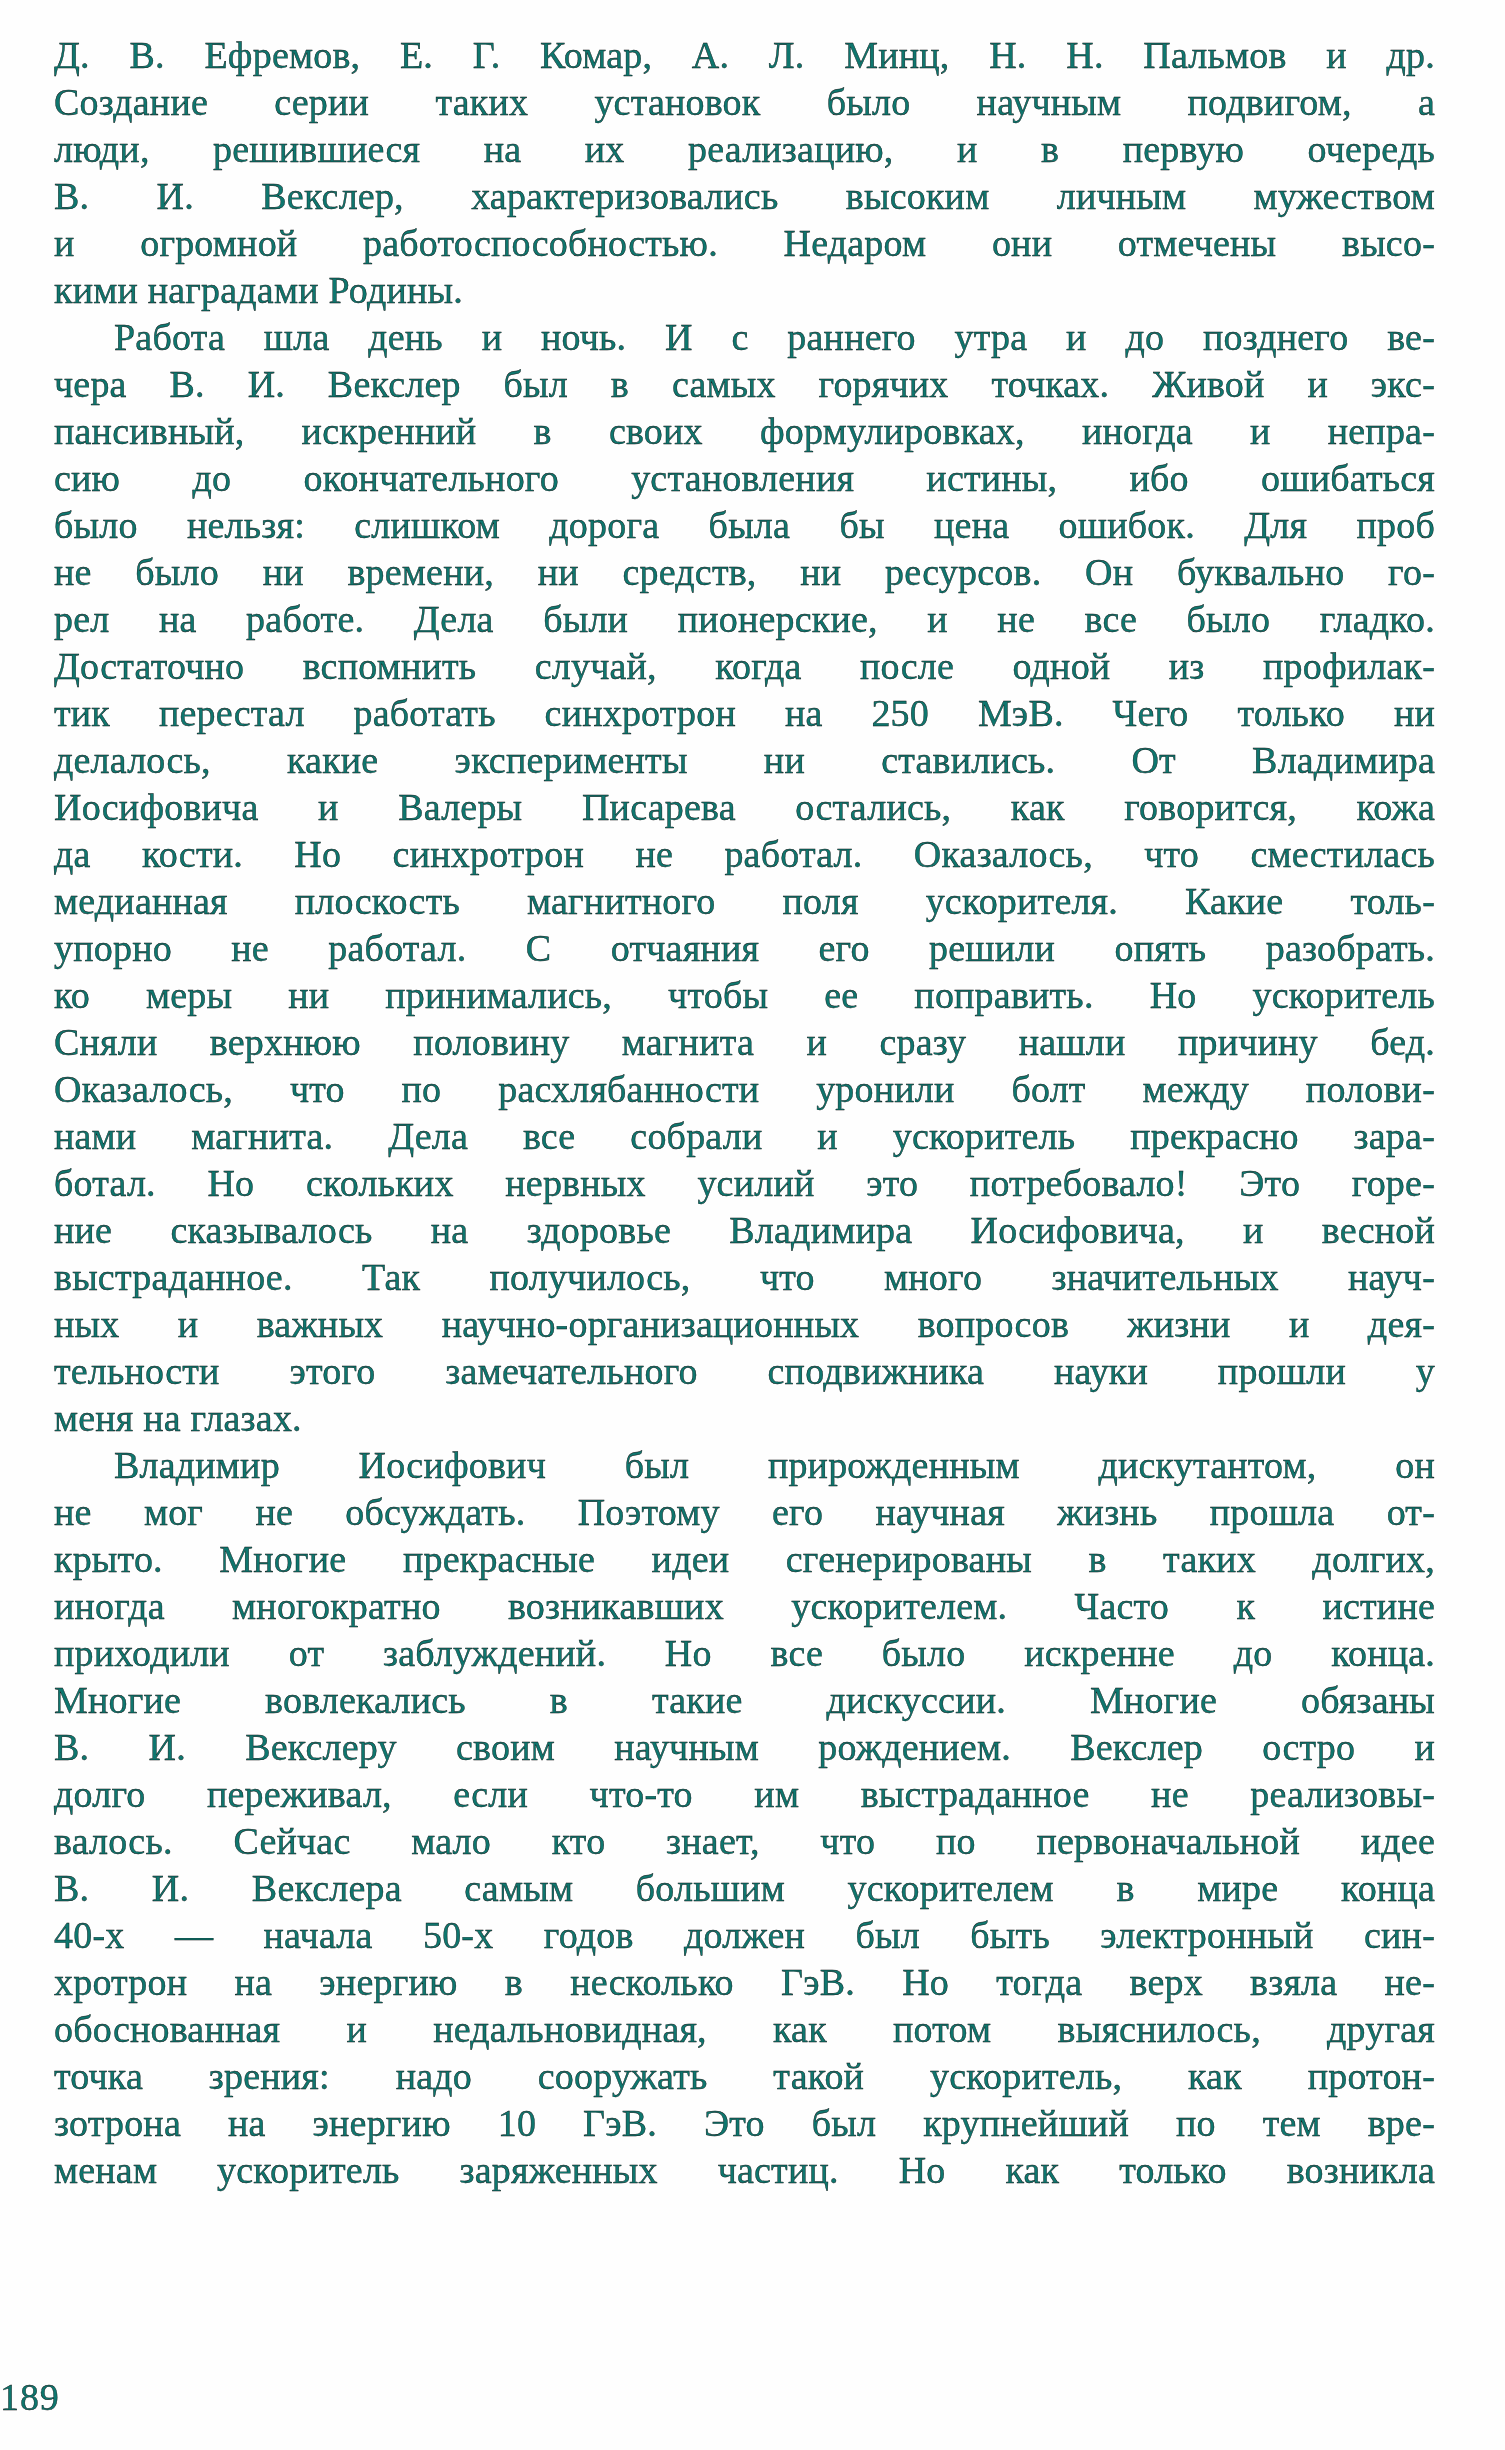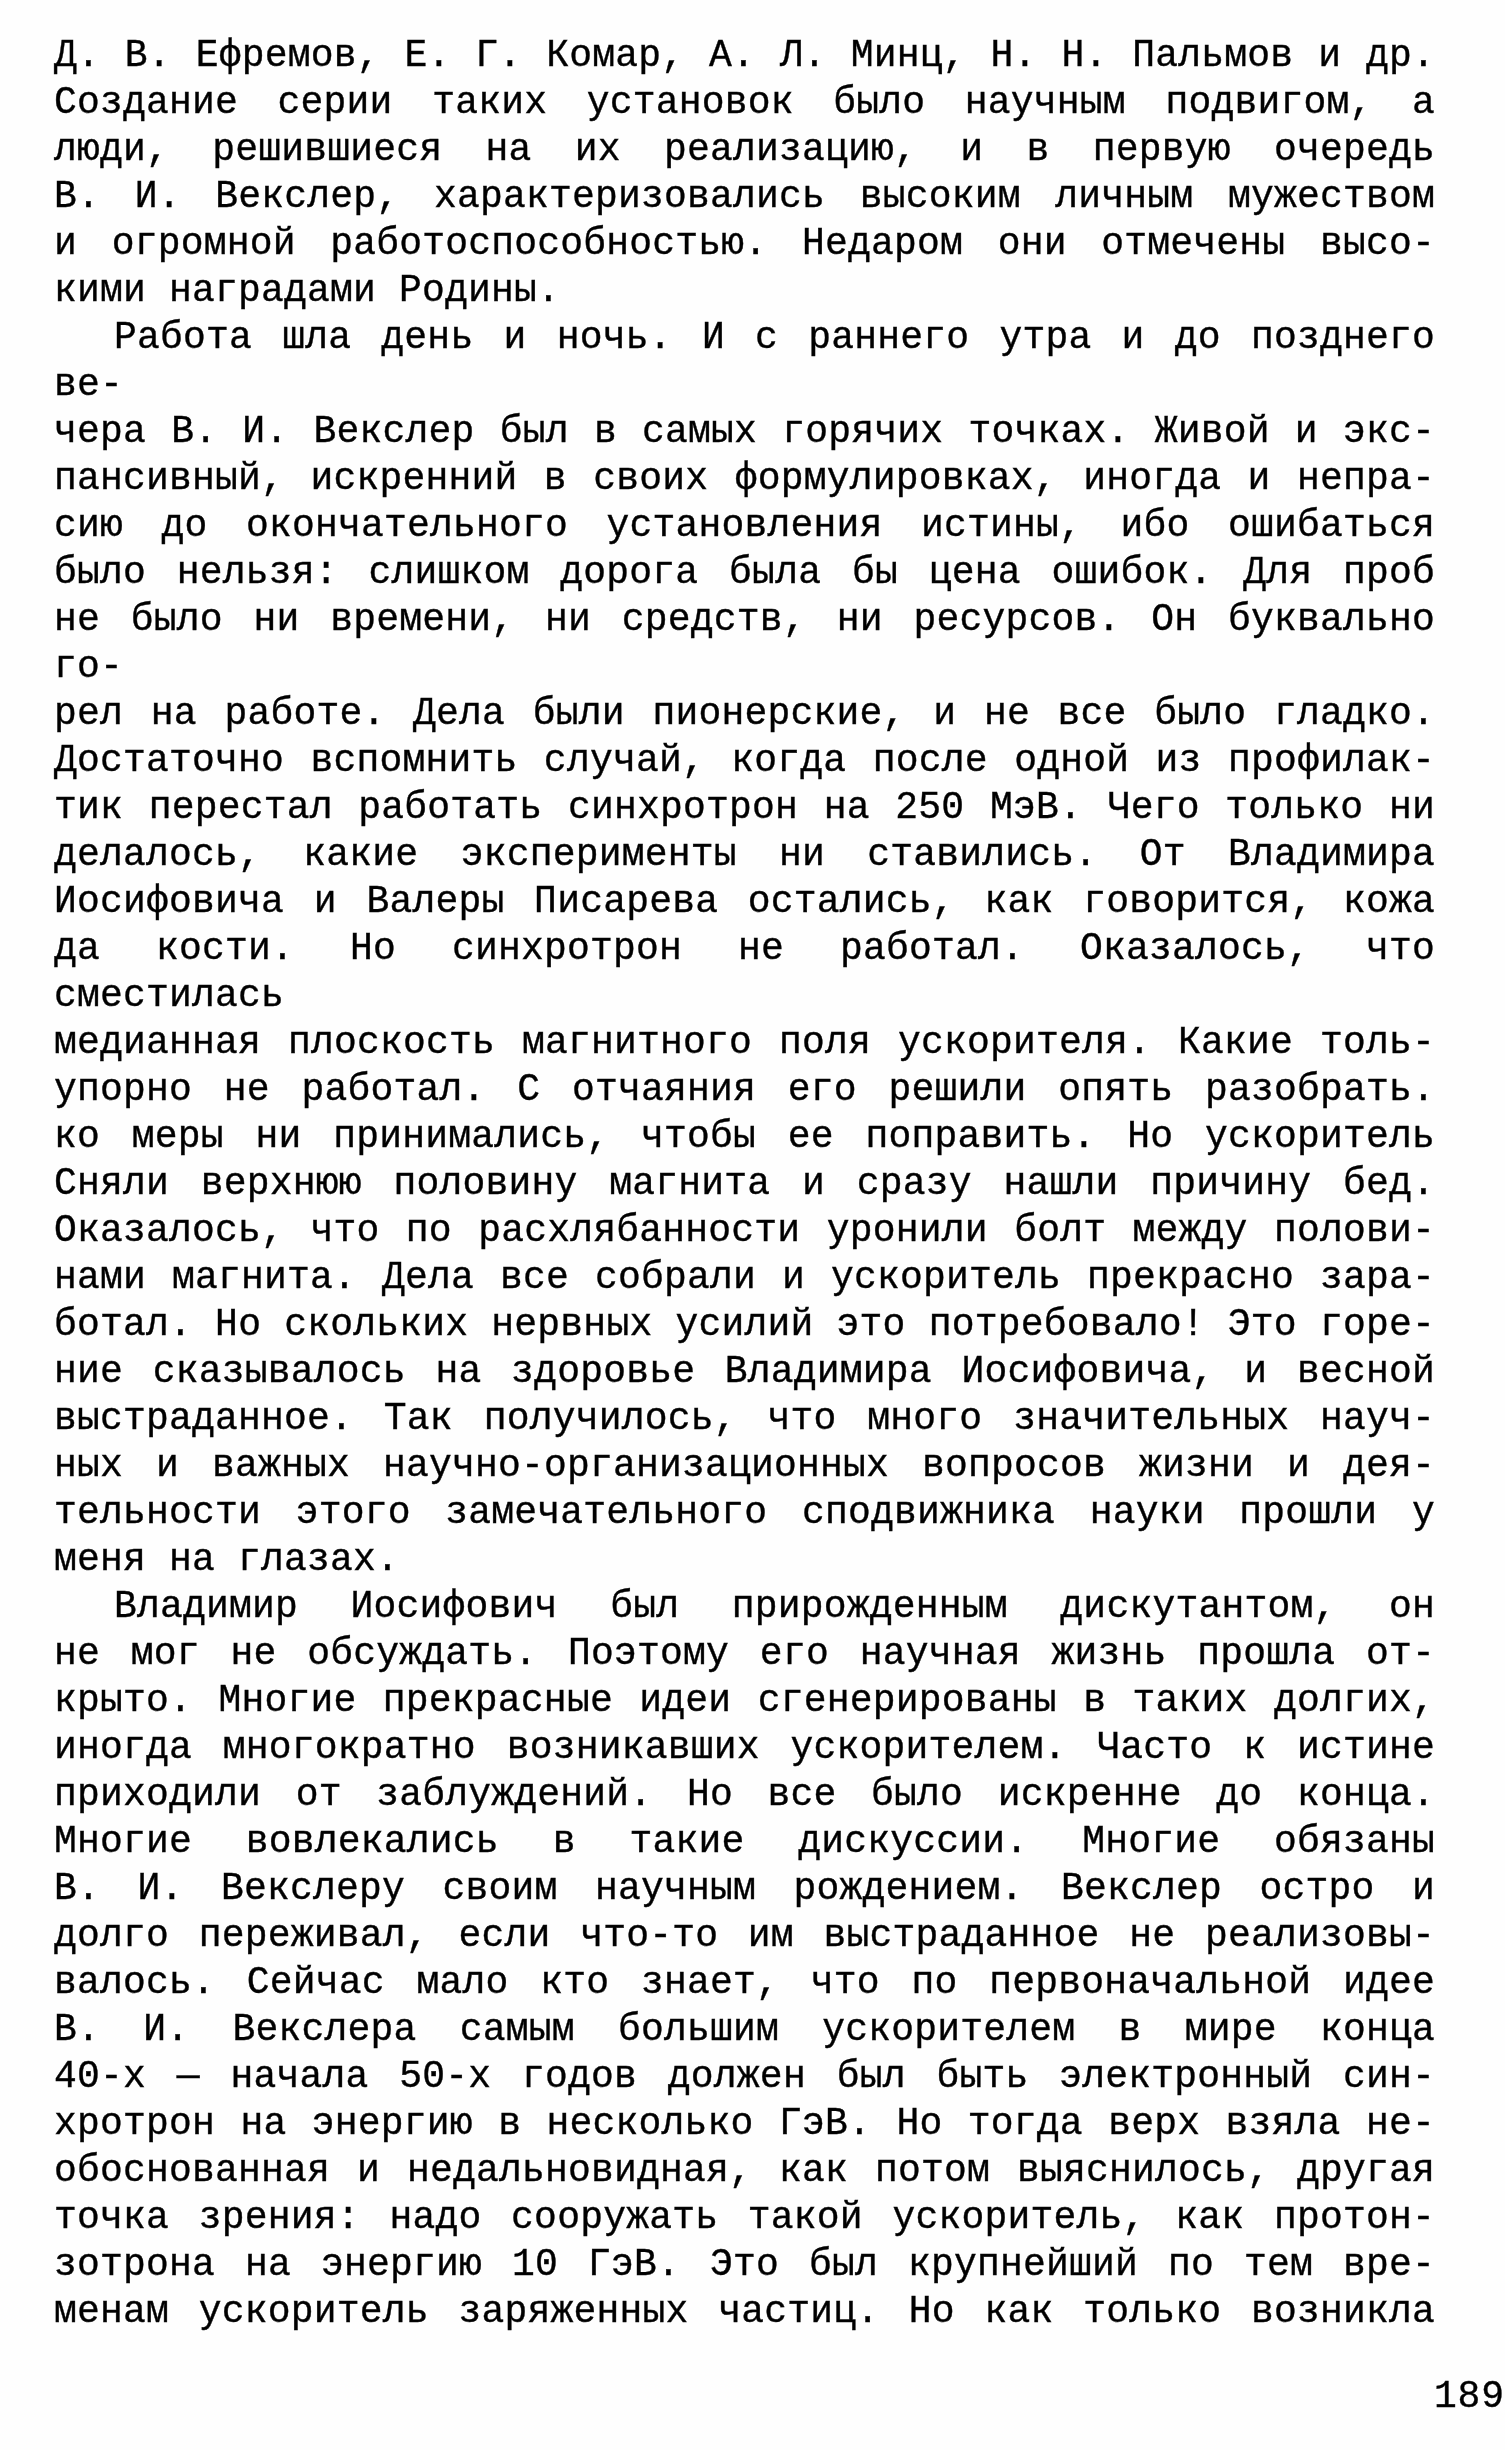--- a/index.html
+++ b/index.html
@@ -5,22 +5,22 @@
   html, body {
     margin: 0;
     padding: 0;
     background: #ffffff;
   }
   .page {
     position: relative;
     width: 1505px;
     height: 2450px;
     background: #fefefe;
-    font-family: Liberation Mono, monospace;
-    color: #000000;
+    font-family: Liberation Serif, serif;
+    color: #0f766e;
     overflow: hidden;
   }
   .text-block {
     position: absolute;
     left: 54px;
     top: 32px;
     width: 1381px;
   }
   .paragraph { margin: 0; padding: 0; }
   .line {
@@ -37,21 +37,21 @@
     text-align-last: left;
   }
   .line.indent {
     text-indent: 60px;
   }
   .page-number {
     position: absolute;
     top: 2375px;
     left: 0;
     width: 1505px;
-    text-align: right;
+    text-align: left;
     font-size: 38px;
     letter-spacing: 0.9px;
     -webkit-text-stroke: 0.4px #0d0d0d;
   }
 </style>
 </head>
 <body>
 
 <div class="page">
   <div class="text-block">

